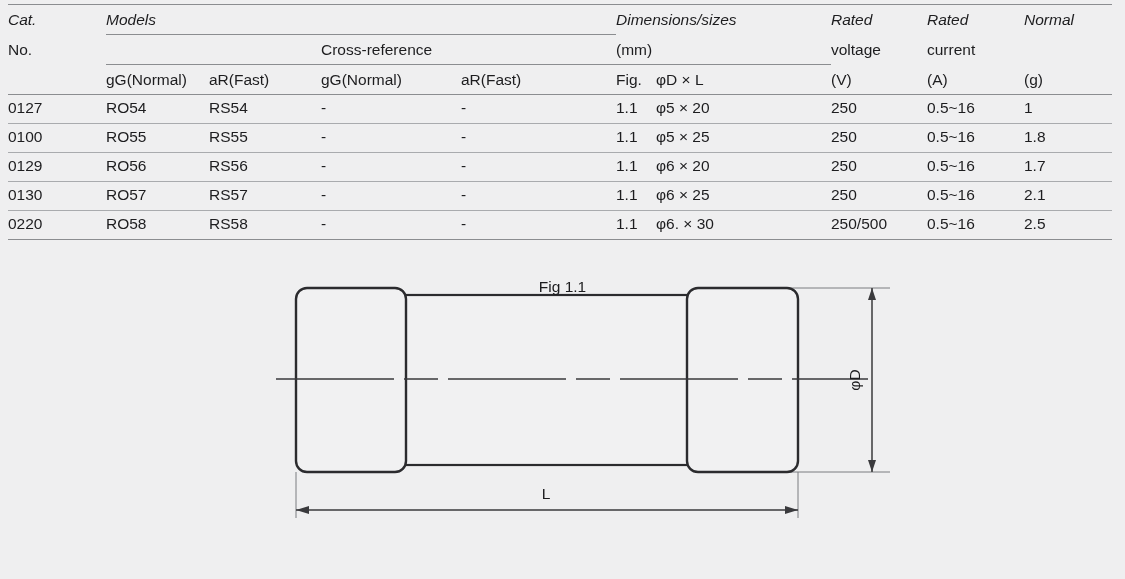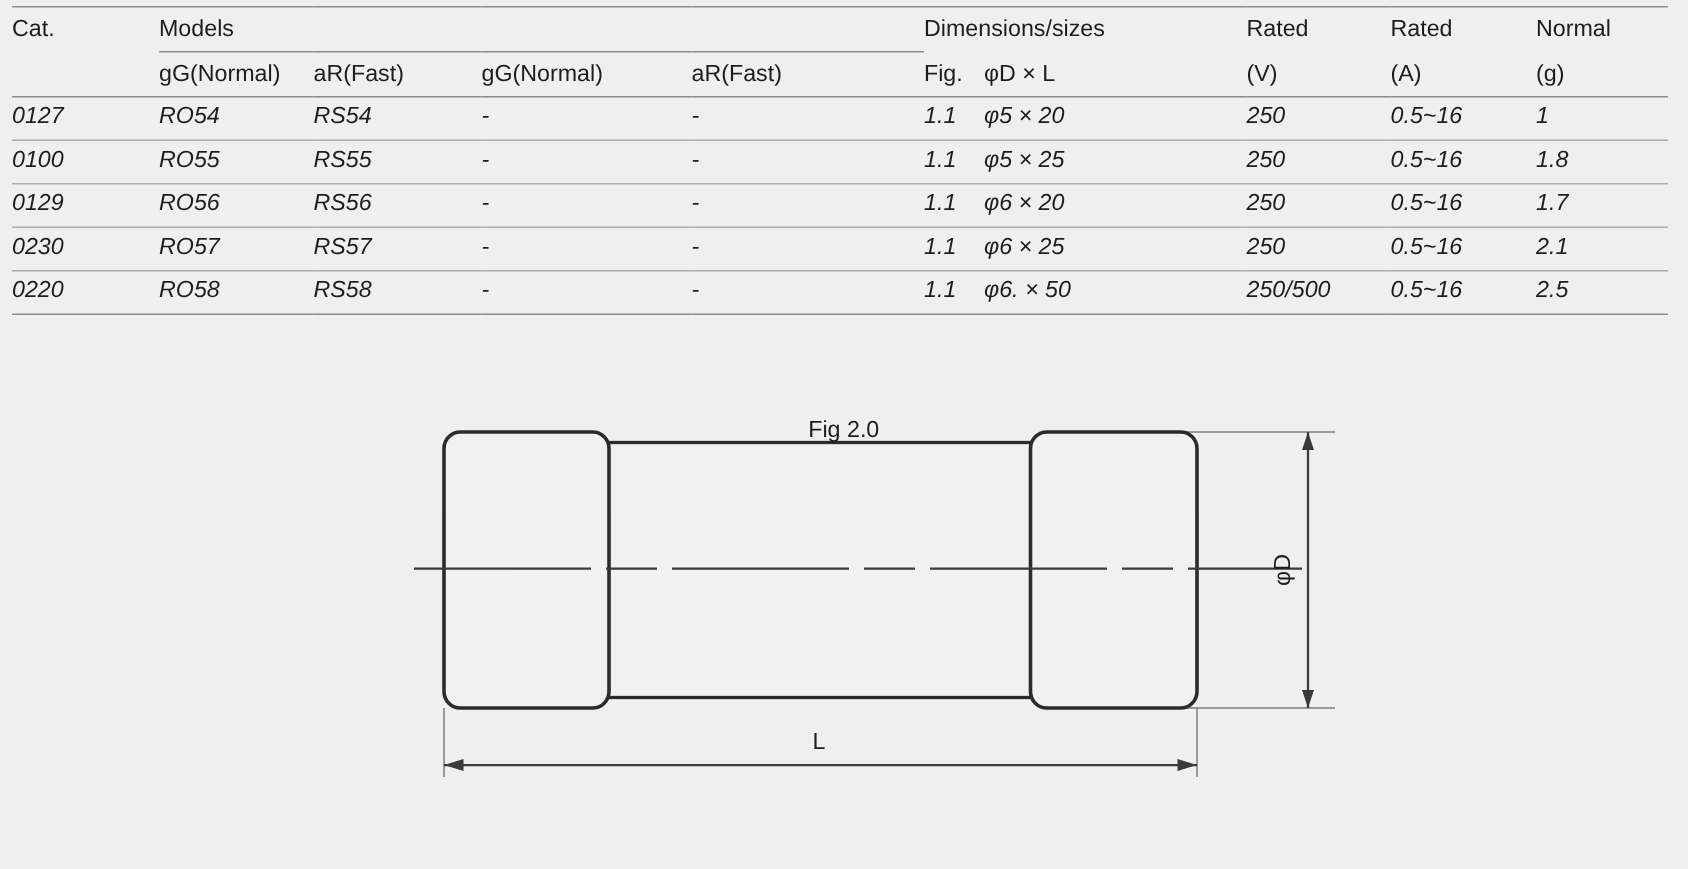--- a/index.html
+++ b/index.html
@@ -34,28 +34,28 @@
     text-align: left;
     vertical-align: top;
     white-space: nowrap;
   }
 
   
   .hrow td { height: 29px; }
   .hrow td > span { display: block; padding-top: 7px; }
 
   
-  .rule-top   { border-top: 1.6px solid #8b8d90; }
+  .rule-top   { border-top: 1.6px solid #8b8d90; font-style: italic; }
   .rule-under { border-bottom: 1.3px solid #8b8d90; }
   .rule-thin  { border-bottom: 1.1px solid #a9abae; }
   .rule-bot   { border-bottom: 1.4px solid #8b8d90; }
 
   
   .drow td { height: 28px; }
-  .drow td > span { display: block; padding-top: 5px; font-style: italic; }
+  .drow td > span { display: block; padding-top: 5px; }
 
   
   .c-cat   { width: 98px; }
   .c-gg1   { width: 103px; }
   .c-ar1   { width: 112px; }
   .c-gg2   { width: 140px; }
   .c-ar2   { width: 155px; }
   .c-fig   { width: 40px; }
   .c-dim   { width: 175px; }
   .c-volt  { width: 96px; }
@@ -116,25 +116,48 @@
       <span>Rated</span>
     </td>
     <td class="rule-top">
       <span>Rated</span>
     </td>
     <td class="rule-top">
       <span>Normal</span>
     </td>
   </tr>
 
-
   <tr class="hrow">
-    <td class="rule-bot">
+    <td>
+      <span>No.</span>
+    </td>
+    <td class="rule-under" colspan="2">
       <span>&nbsp;</span>
     </td>
+    <td class="rule-under" colspan="2">
+      <span>Cross-reference</span>
+    </td>
+    <td class="rule-under" colspan="2">
+      <span>(mm)</span>
+    </td>
+    <td>
+      <span>voltage</span>
+    </td>
+    <td>
+      <span>current</span>
+    </td>
+    <td>
+      <span>&nbsp;</span>
+    </td>
+  </tr>
+
+  <tr class="hrow">
+    <td class="rule-bot">
+      <span>&nbsp;</span>
+    </td>
     <td class="rule-bot">
       <span>gG(Normal)</span>
     </td>
     <td class="rule-bot">
       <span>aR(Fast)</span>
     </td>
     <td class="rule-bot">
       <span>gG(Normal)</span>
     </td>
     <td class="rule-bot">
@@ -251,21 +274,21 @@
     <td class="rule-thin">
           <span>0.5~16</span>
         </td>
     <td class="rule-thin">
           <span>1.7</span>
         </td>
   </tr>
 
   <tr class="drow">
     <td class="rule-thin">
-          <span>0230</span>
+          <span>0130</span>
         </td>
     <td class="rule-thin">
           <span>RO57</span>
         </td>
     <td class="rule-thin">
           <span>RS57</span>
         </td>
     <td class="rule-thin">
           <span class="dash">-</span>
         </td>
@@ -302,21 +325,21 @@
     <td class="rule-bot">
           <span class="dash">-</span>
         </td>
     <td class="rule-bot">
           <span class="dash">-</span>
         </td>
     <td class="rule-bot">
           <span>1.1</span>
         </td>
     <td class="rule-bot">
-          <span>φ6. × 50</span>
+          <span>φ6. × 30</span>
         </td>
     <td class="rule-bot">
           <span>250/500</span>
         </td>
     <td class="rule-bot">
           <span>0.5~16</span>
         </td>
     <td class="rule-bot">
           <span>2.5</span>
         </td>
@@ -347,13 +370,13 @@
     <polygon points="872,214 868,202 876,202" fill="#3a3a3d"></polygon>
     <text x="856" y="122" transform="rotate(-90 856 122)" text-anchor="middle" dominant-baseline="middle" font-family="Liberation Sans, sans-serif" font-size="15.5" fill="#1d1d1f">φD</text>
 
     <line x1="296" y1="252" x2="798" y2="252" stroke="#3a3a3d" stroke-width="1.5"></line>
     <polygon points="296,252 309,248 309,256" fill="#3a3a3d"></polygon>
     <polygon points="798,252 785,248 785,256" fill="#3a3a3d"></polygon>
     <text x="546" y="241" text-anchor="middle" font-family="Liberation Sans, sans-serif" font-size="15.5" fill="#1d1d1f">L</text>
   </svg>
 </div>
 
-<div class="fig-caption">Fig 2.0</div>
+<div class="fig-caption">Fig 1.1</div>
 
 </body></html>

